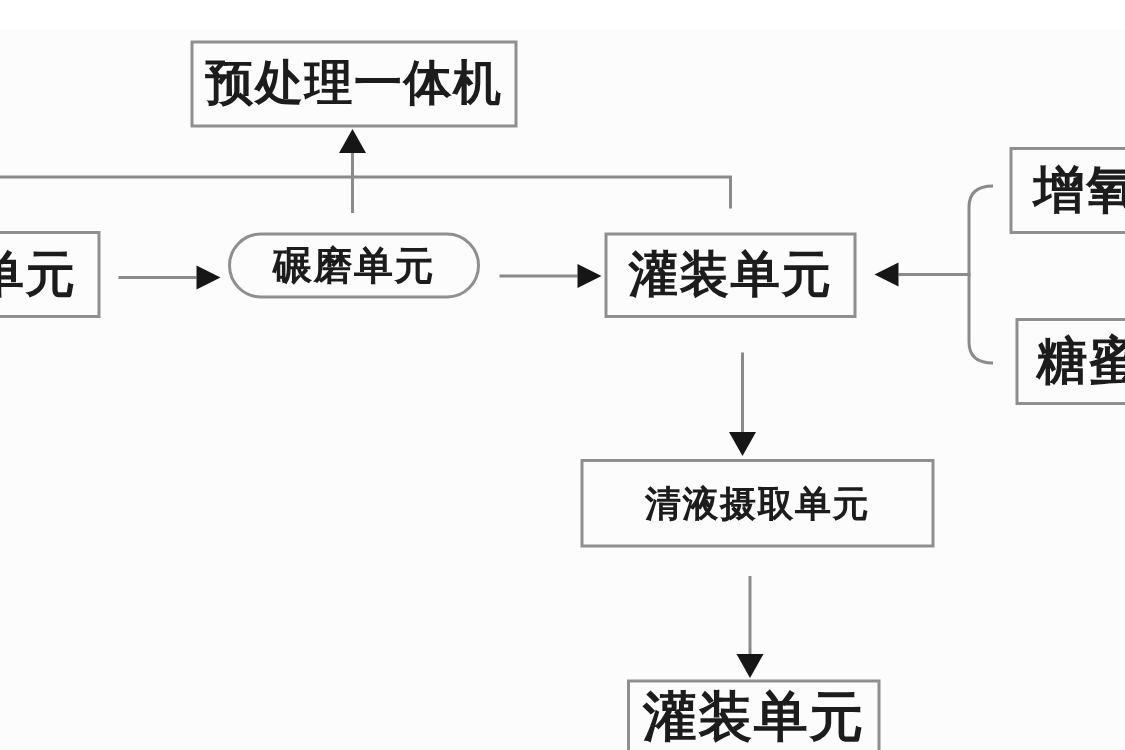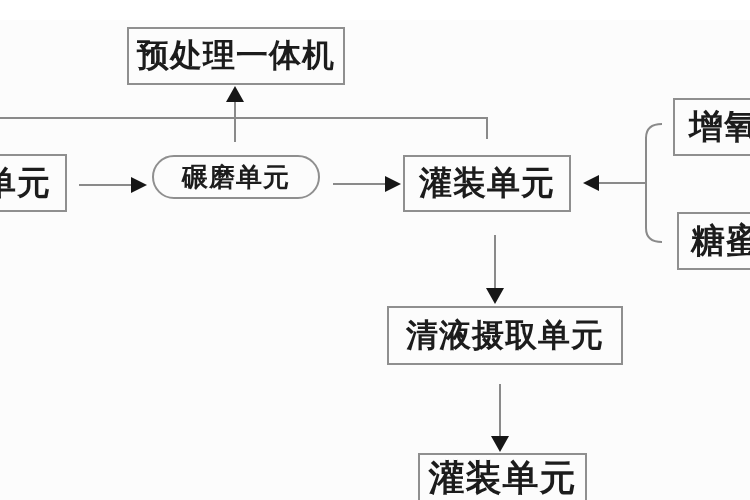--- a/index.html
+++ b/index.html
@@ -33,21 +33,21 @@
     white-space:nowrap;
     box-sizing:border-box;
     letter-spacing:1px;
   }
   .node-pretreatment{left:127px;top:7px;width:218px;height:58px;font-size:32px;}
   .node-left-unit{left:-112px;top:134px;width:179px;height:58px;font-size:33px;justify-content:flex-end;padding-right:14px;}
   .node-grinding{left:152px;top:135px;width:168px;height:44px;font-size:26px;border-radius:24px;}
   .node-dissolving{left:403px;top:135px;width:168px;height:57px;font-size:33px;}
   .node-oxygen{left:673px;top:78px;width:172px;height:58px;font-size:34px;justify-content:flex-start;padding-left:14px;}
   .node-molasses{left:677px;top:192px;width:172px;height:58px;font-size:34px;justify-content:flex-start;padding-left:12px;}
-  .node-clear-liquid{left:387px;top:286px;width:236px;height:59px;font-size:32px;}
+  .node-clear-liquid{left:387px;top:286px;width:236px;height:59px;font-size:24px;}
   .node-filling{left:418px;top:433px;width:169px;height:51px;font-size:36px;}
   .label{display:inline-block;}
 </style>
 </head>
 <body>
 
 <div class="stage">
 
   <svg class="connectors" viewBox="0 0 750 500" xmlns="http://www.w3.org/2000/svg">
 

